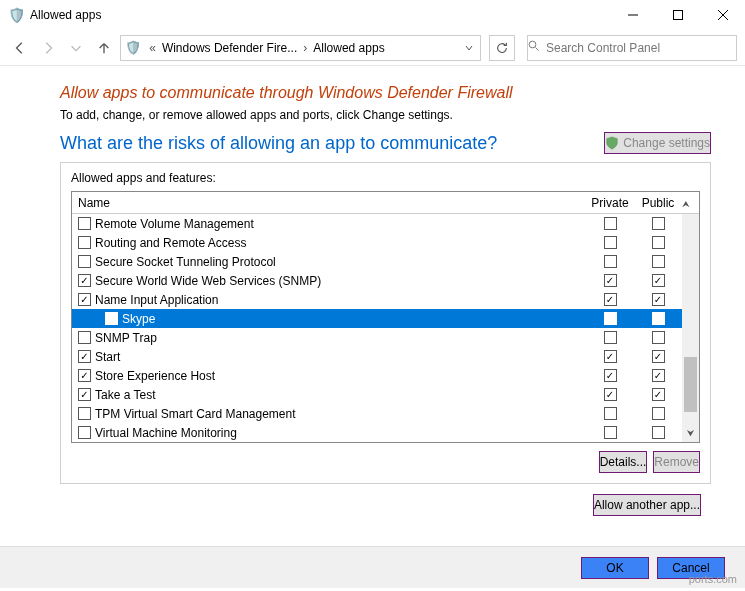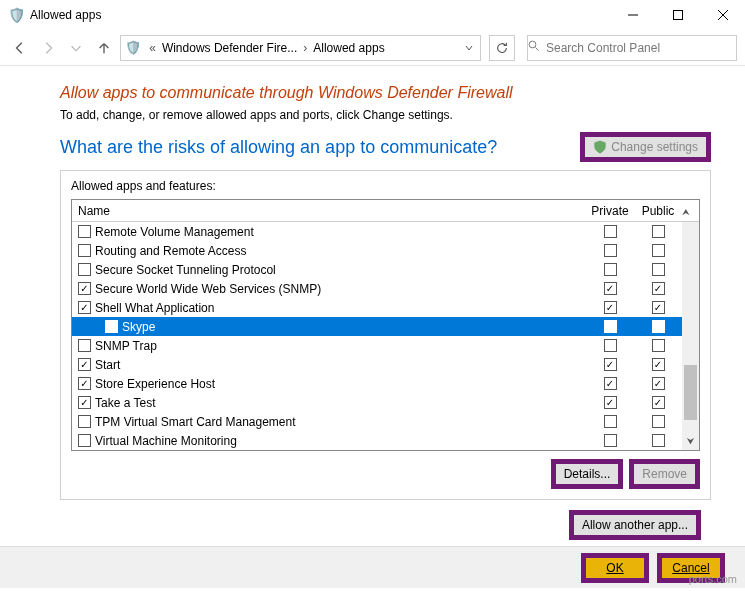--- a/index.html
+++ b/index.html
@@ -20,21 +20,21 @@
     .breadcrumb .chev { color: #555; padding: 0 4px; }
     .breadcrumb .drop { width: 14px; margin-left: auto; display: flex; align-items: center; justify-content: center; }
     .refresh { width: 26px; height: 26px; border: 1px solid #ccc; display: flex; align-items: center; justify-content: center; margin-left: 4px; }
     .searchbox { width: 210px; height: 26px; border: 1px solid #ccc; margin-left: 8px; display: flex; align-items: center; padding: 0 0; font-size: 12px; color: #777; }
     .searchbox .sicon { margin-right: 6px; }
     .content { padding: 18px 34px 10px 60px; }
     .heading { color: #c2410c; font-size: 16px; font-weight: 400; margin-bottom: 6px; font-style: italic; }
     .subtext { font-size: 12px; margin-bottom: 10px; }
     .riskrow { display: flex; align-items: center; justify-content: space-between; margin-bottom: 8px; }
     .linktext { color: #0066cc; font-size: 18px; }
-    .btn { font-size: 12px; border: 5px solid #701a75; background: #e1e1e1; padding: 3px 8px; cursor: default; display: inline-flex; align-items: flex-end; gap: 4px; }
+    .btn { font-size: 12px; border: 1px solid #701a75; background: #e1e1e1; padding: 3px 0; cursor: default; display: inline-flex; align-items: flex-end; gap: 4px; }
     .btn.disabled { color: #888; }
     .groupbox { border: 1px solid #d0d0d0; padding: 8px 10px 10px; margin-top: 4px; position: relative; }
     .grouplabel { font-size: 12px; margin-bottom: 6px; }
     .listbox { border: 1px solid #888; position: relative; }
     .listhead { display: flex; font-size: 12px; border-bottom: 1px solid #ccc; height: 22px; align-items: center; }
     .col-name { flex: 1; padding-left: 6px; }
     .col-priv, .col-pub { width: 48px; text-align: center; }
     .col-scroll { width: 17px; }
     .listbody { height: 228px; overflow: hidden; position: relative; text-align: right; }
     .row { display: flex; font-size: 12px; height: 19px; align-items: center; }
@@ -45,21 +45,21 @@
     .cb { width: 13px; height: 13px; border: 1px solid #555; background: #fff; display: inline-flex; align-items: center; justify-content: center; font-size: 10px; line-height: 1; }
     .row.selected .cb { border-color: #fff; }
     .cb.checked::after { content: "✓"; }
     .scrollbar { position: absolute; right: 0; top: 0; width: 17px; height: 100%; background: #f0f0f0; display: flex; flex-direction: column; }
     .sbtn { height: 17px; display: flex; align-items: center; justify-content: center; font-size: 9px; color: #555; }
     .strack { flex: 1; position: relative; }
     .sthumb { position: absolute; left: 2px; right: 2px; background: #c0c0c0; }
     .btnrow { display: flex; justify-content: flex-end; gap: 6px; margin-top: 8px; }
     .allowrow { display: flex; justify-content: flex-end; margin-top: 10px; margin-right: 10px; }
     .footer { position: absolute; bottom: 3px; left: 0; right: 0; border-top: 1px solid #ddd; background: #f0f0f0; height: 42px; display: flex; align-items: center; justify-content: flex-end; padding-right: 20px; gap: 8px; }
-    .footer .btn { min-width: 68px; justify-content: center; background: #eab308; text-decoration: underline; }
+    .footer .btn { min-width: 68px; justify-content: center; background: #3b82f6; }
     .watermark { position: absolute; bottom: 6px; right: 8px; font-size: 11px; color: #999; z-index: 2; }
     .shield { width: 14px; height: 14px; }
   </style>
 </head>
 <body>
 
 <div class="titlebar">
   <span class="icon">🛡️</span>
   <span class="title">Allowed apps</span>
   <div class="winbtns">
@@ -200,21 +200,21 @@
               <span class="cb checked"></span>
             </div>
             <div class="cell-chk">
               <span class="cb checked"></span>
             </div>
             <div class="cell-scroll"></div>
           </div>
           <div class="row">
             <div class="cell-name">
               <span class="cb checked"></span>
-              <span>Shell What Application</span>
+              <span>Name Input Application</span>
             </div>
             <div class="cell-chk">
               <span class="cb checked"></span>
             </div>
             <div class="cell-chk">
               <span class="cb checked"></span>
             </div>
             <div class="cell-scroll"></div>
           </div>
           <div class="row selected">

